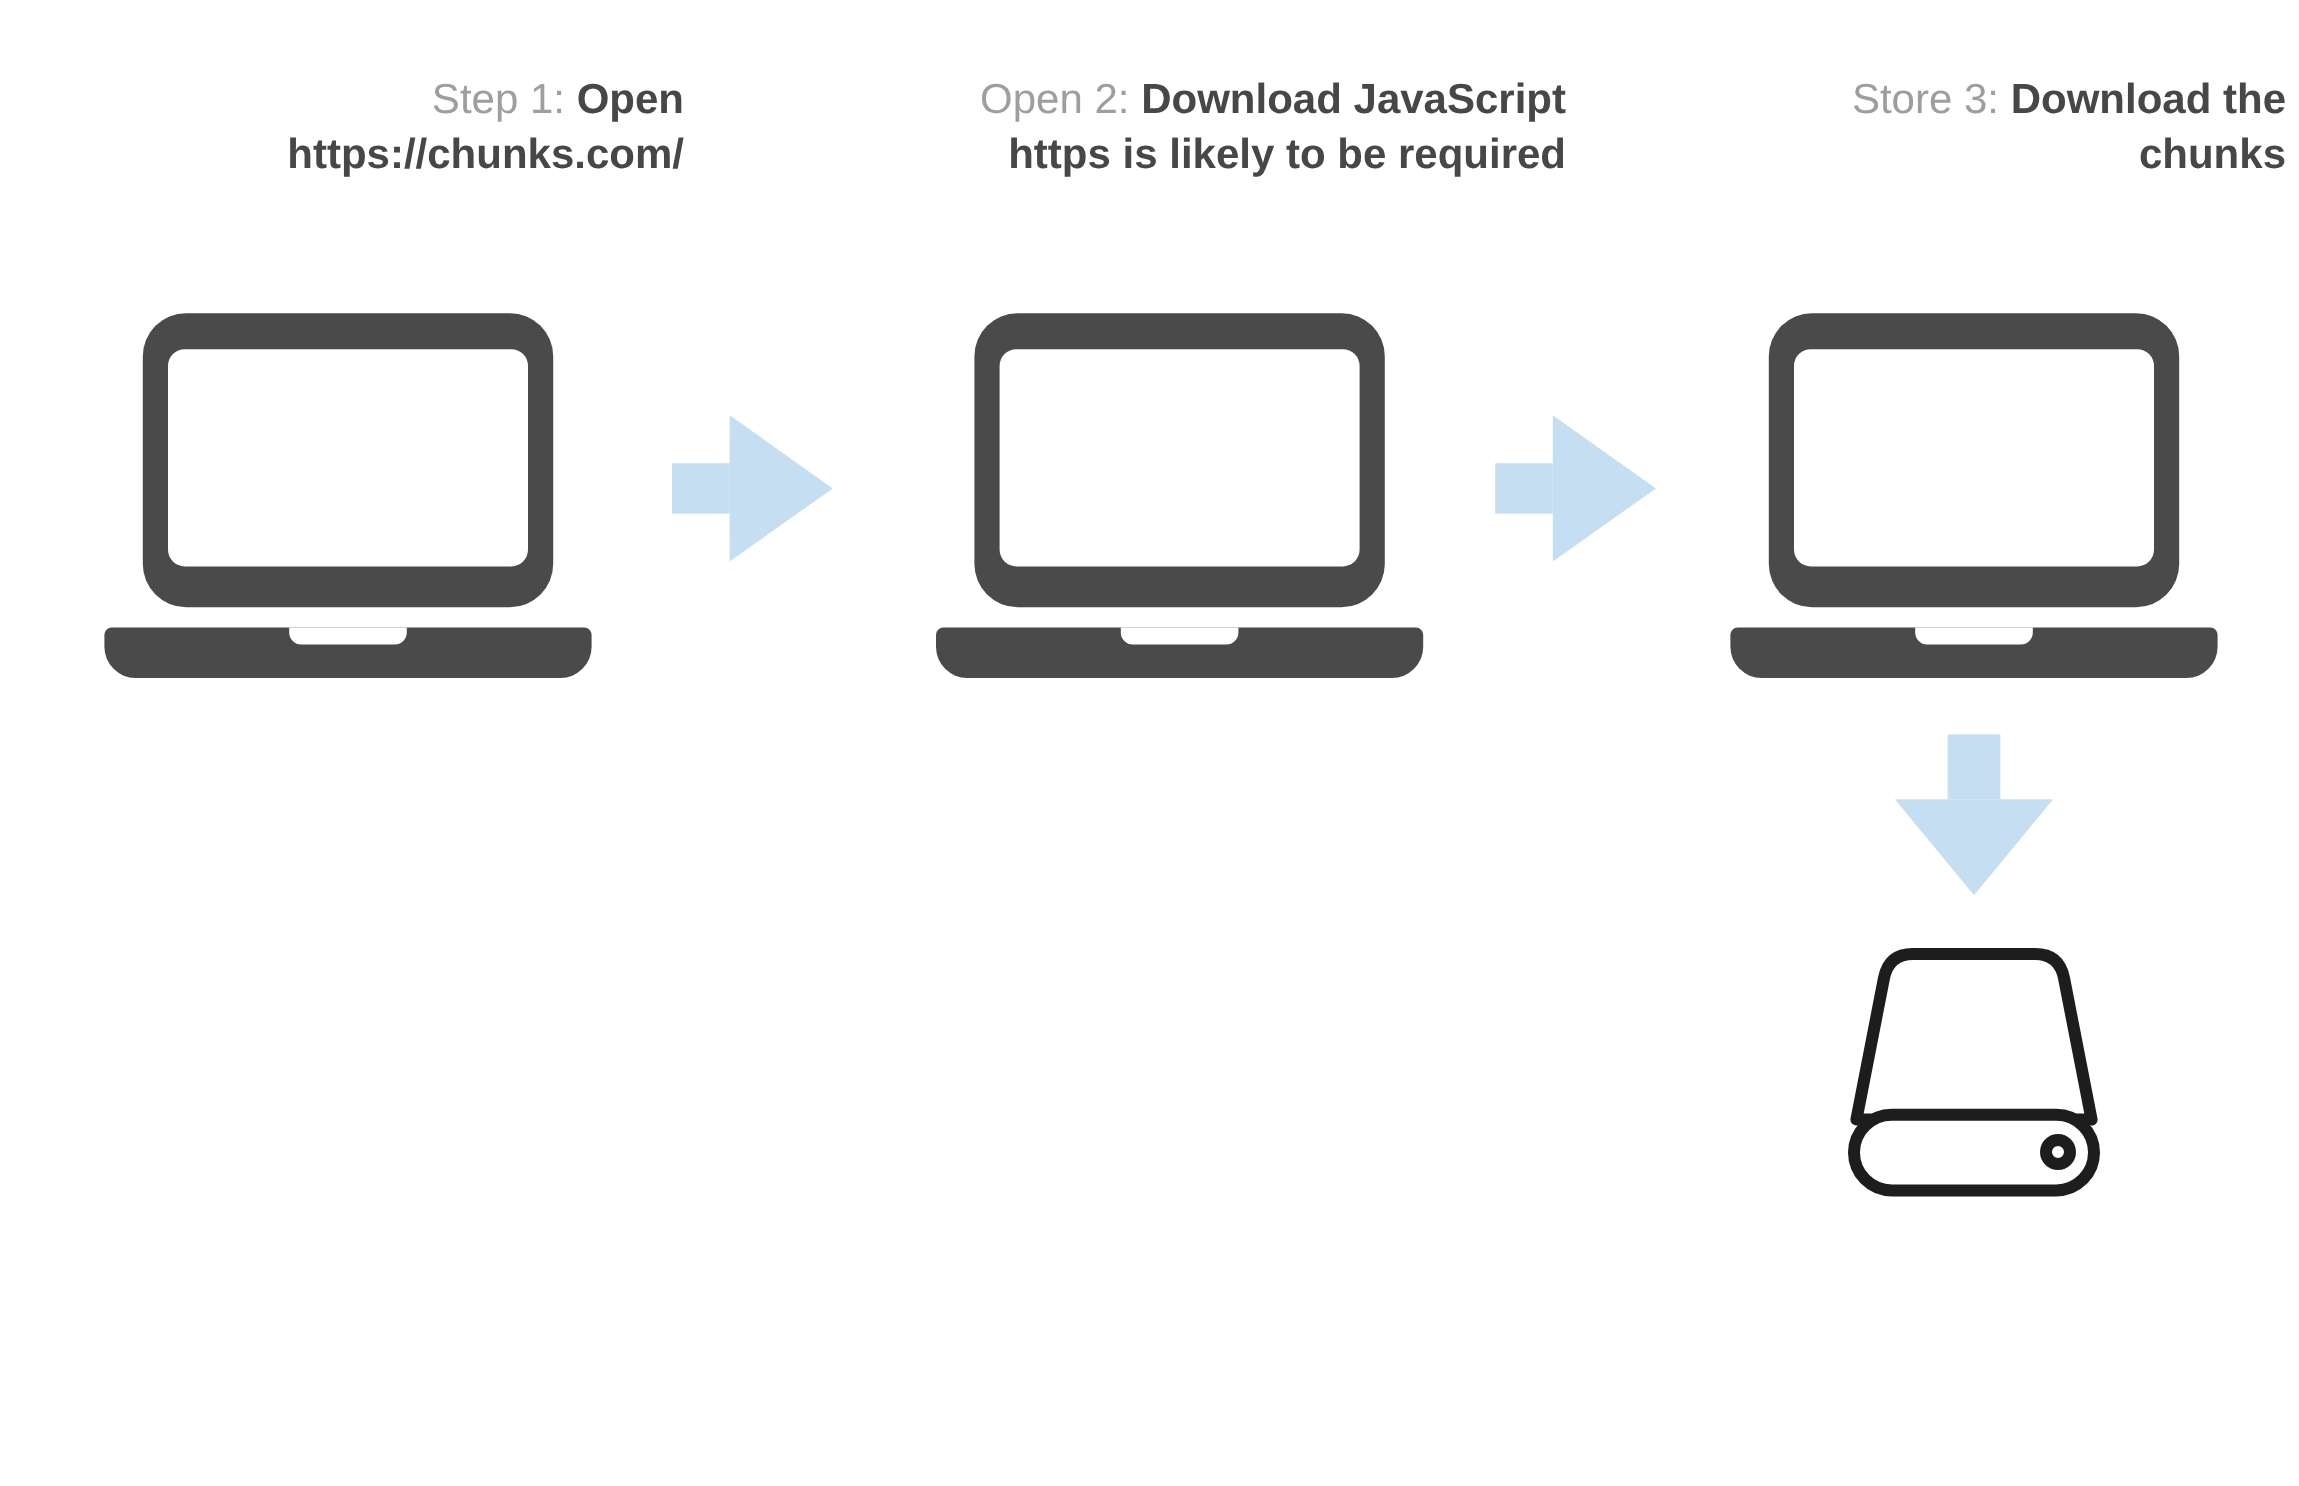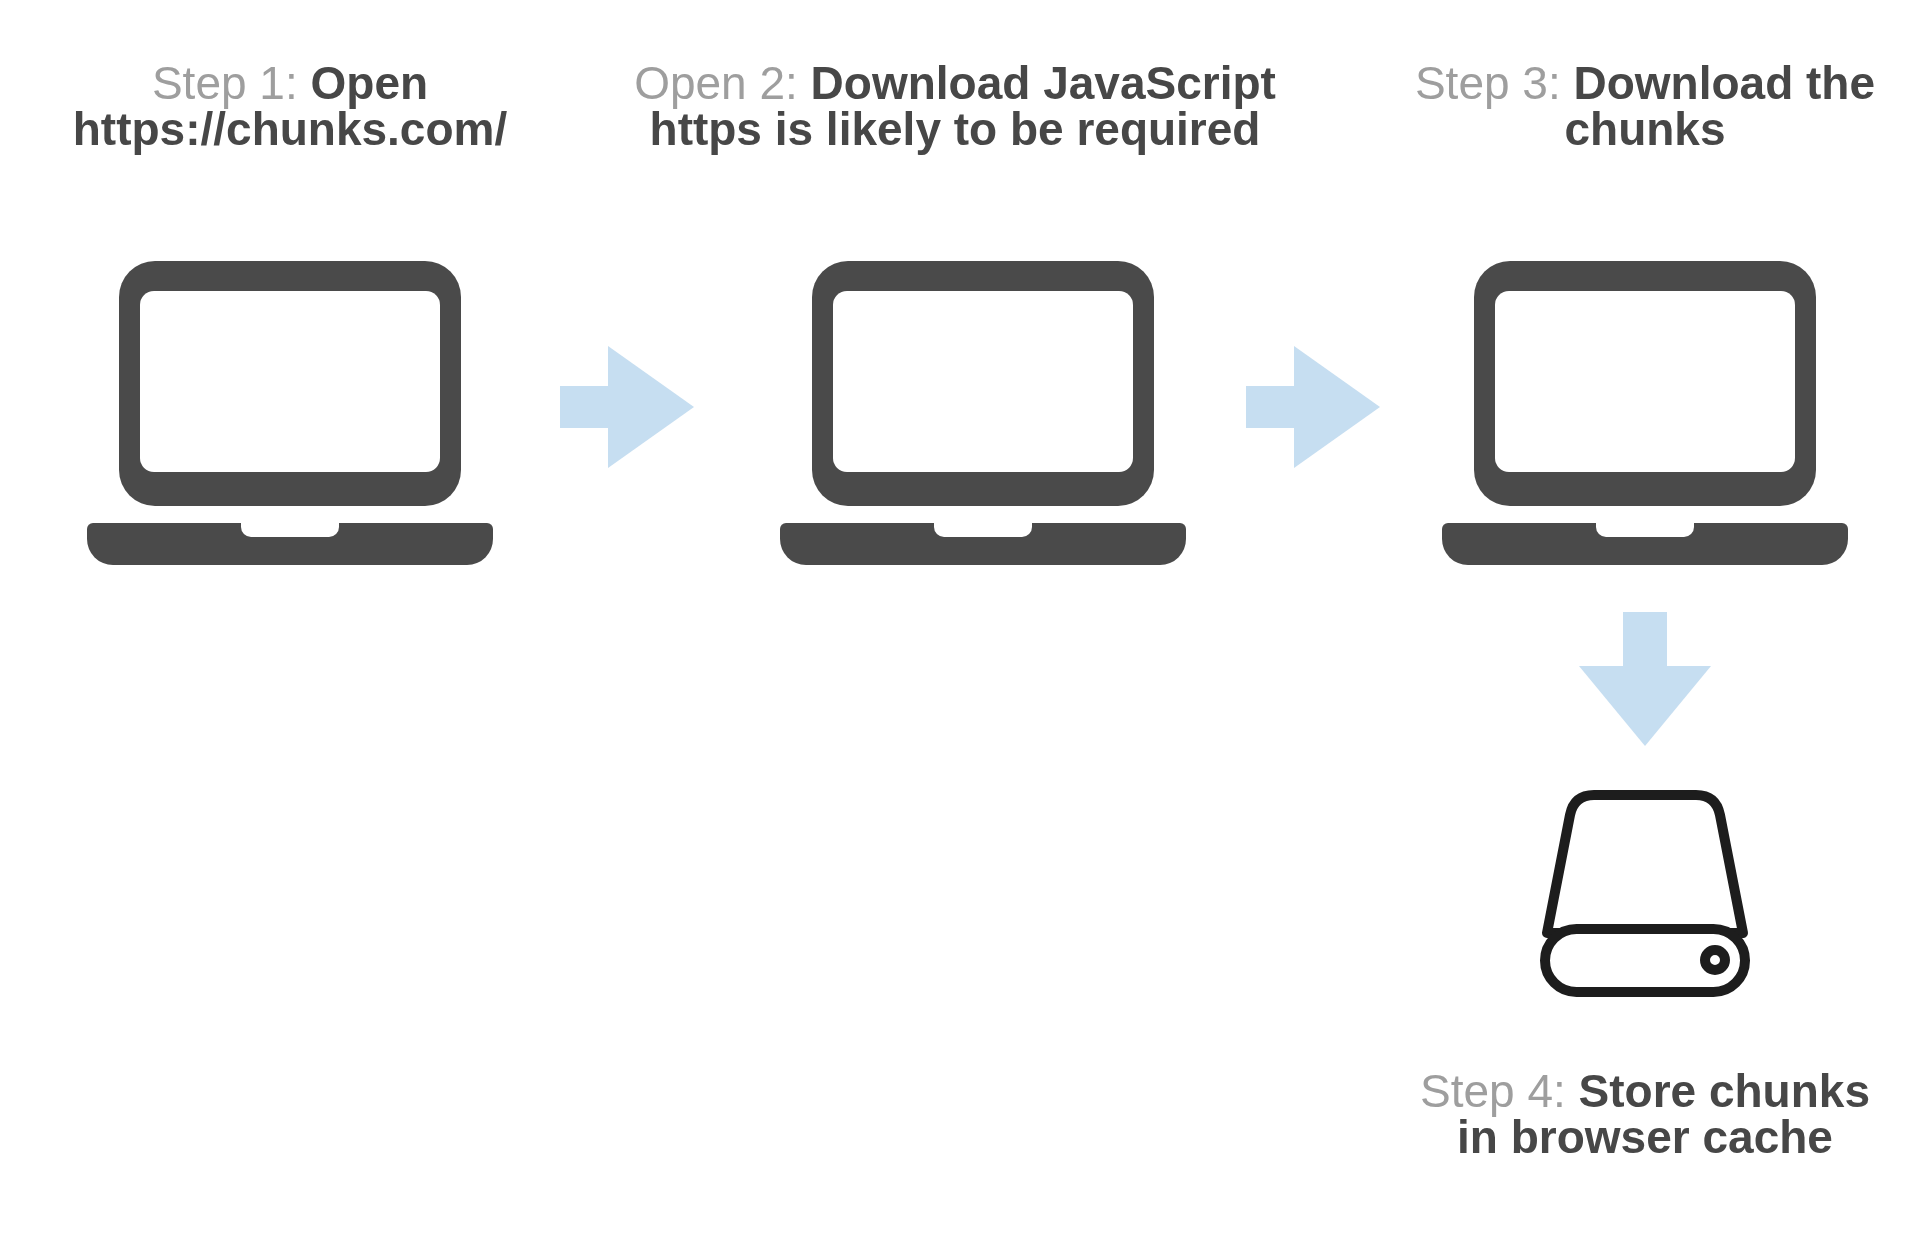--- a/index.html
+++ b/index.html
@@ -11,22 +11,22 @@
     position: relative;
     width: 1916px;
     height: 1238px;
     background: var(--background, #ffffff);
     overflow: hidden;
   }
 
   
   .step-title {
     position: absolute;
-    text-align: center;
-    font-size: 46px;
+    text-align: right;
+    font-size: 35px;
     line-height: 46px;
     white-space: nowrap;
   }
   .step-title .prefix { color: var(--label-gray, #9e9e9e); font-weight: 400; }
   .step-title .bold   { color: var(--text-dark, #474747);  font-weight: 700; }
   .t1 { left: 10px;   top: 60px;   width: 560px; }
   .t2 { left: 605px;  top: 60px;   width: 700px; }
   .t3 { left: 1385px; top: 60px;   width: 520px; }
   .t4 { left: 1385px; top: 1068px; width: 520px; }
 
@@ -116,21 +116,21 @@
     <div><span class="prefix">Step 1:</span> <span class="bold">Open</span></div>
     <div><span class="bold">https://chunks.com/</span></div>
   </div>
 
   <div class="step-title t2">
     <div><span class="prefix">Open 2:</span> <span class="bold">Download JavaScript</span></div>
     <div><span class="bold">https is likely to be required</span></div>
   </div>
 
   <div class="step-title t3">
-    <div><span class="prefix">Step 3:</span> <span class="bold">Download the</span></div>
+    <div><span class="prefix">Store 3:</span> <span class="bold">Download the</span></div>
     <div><span class="bold">chunks</span></div>
   </div>
 
   <div class="laptop lp1">
     <div class="screen"></div>
     <div class="base">
         <div class="notch"></div>
       </div>
   </div>
 
@@ -164,18 +164,14 @@
   </div>
 
   <div class="drive">
     <svg viewBox="0 0 210 212" width="210" height="212">
       <path d="M54 7 L156 7 Q176 7 180 27 L203 145 L7 145 L30 27 Q34 7 54 7 Z"></path>
       <rect x="5" y="141" width="200" height="63" rx="31.5"></rect>
       <circle cx="175" cy="172" r="10"></circle>
     </svg>
   </div>
 
-  <div class="step-title t4">
-    <div><span class="prefix">Step 4:</span> <span class="bold">Store chunks</span></div>
-    <div><span class="bold">in browser cache</span></div>
-  </div>
 
 </div>
 
 </body></html>

